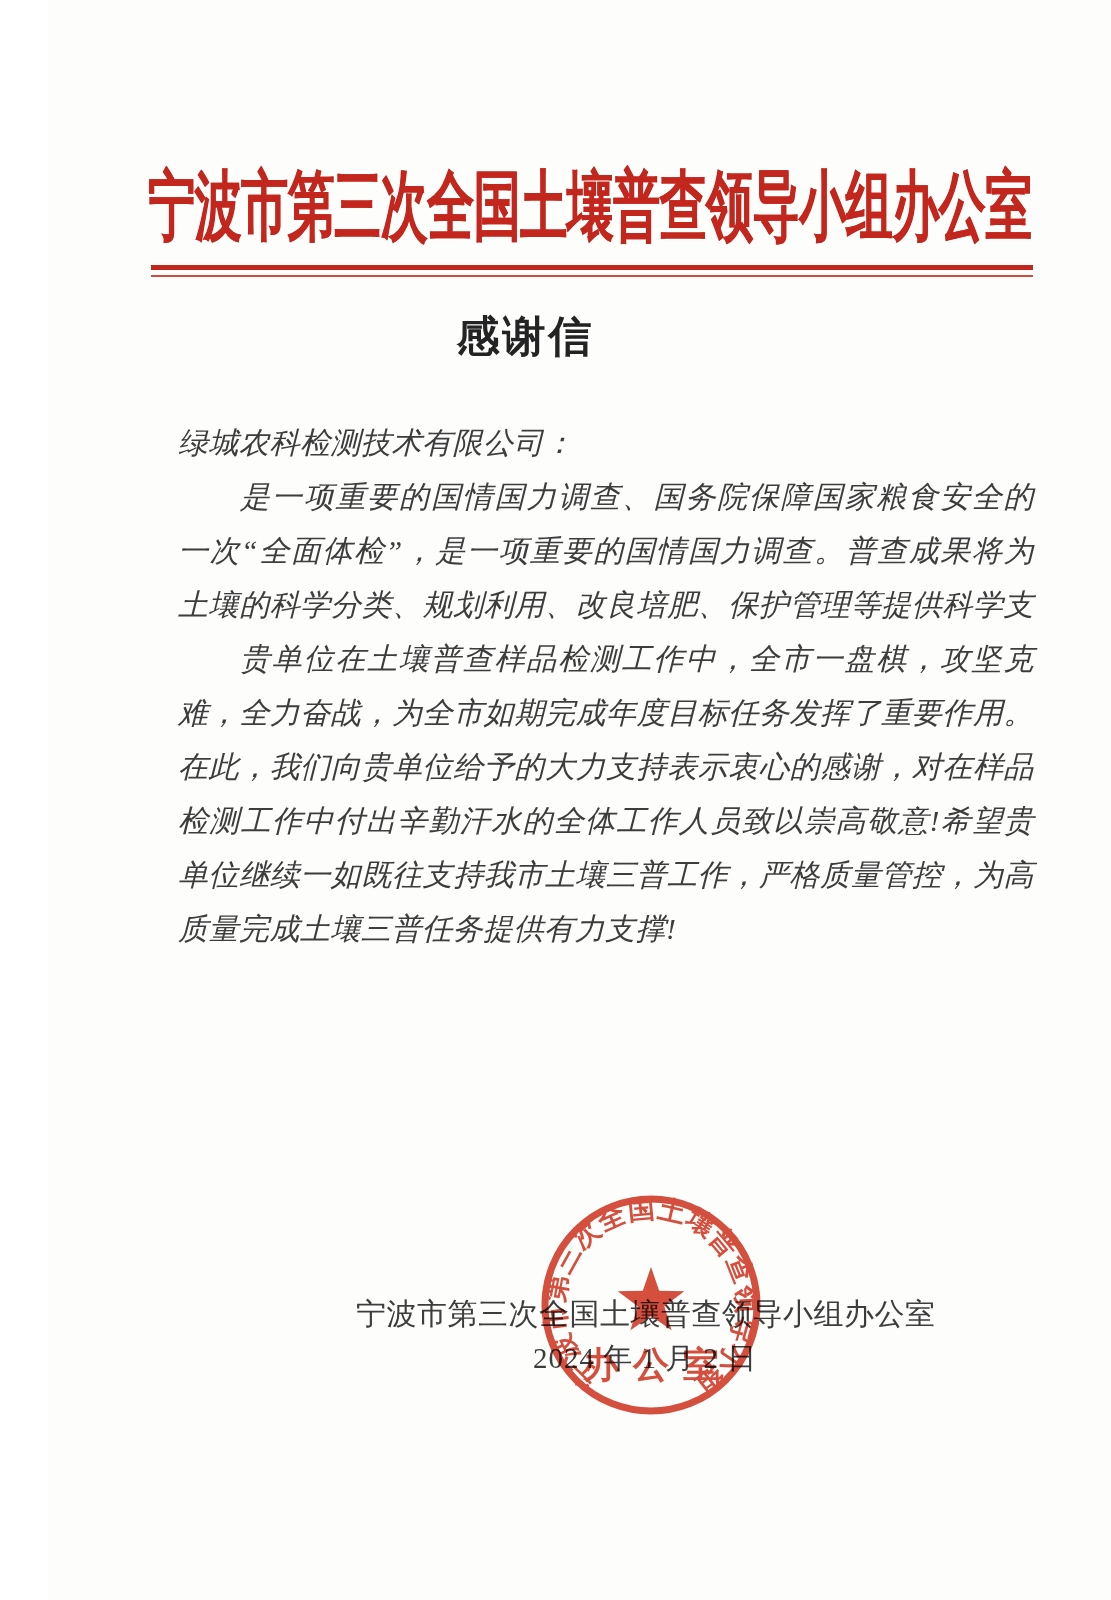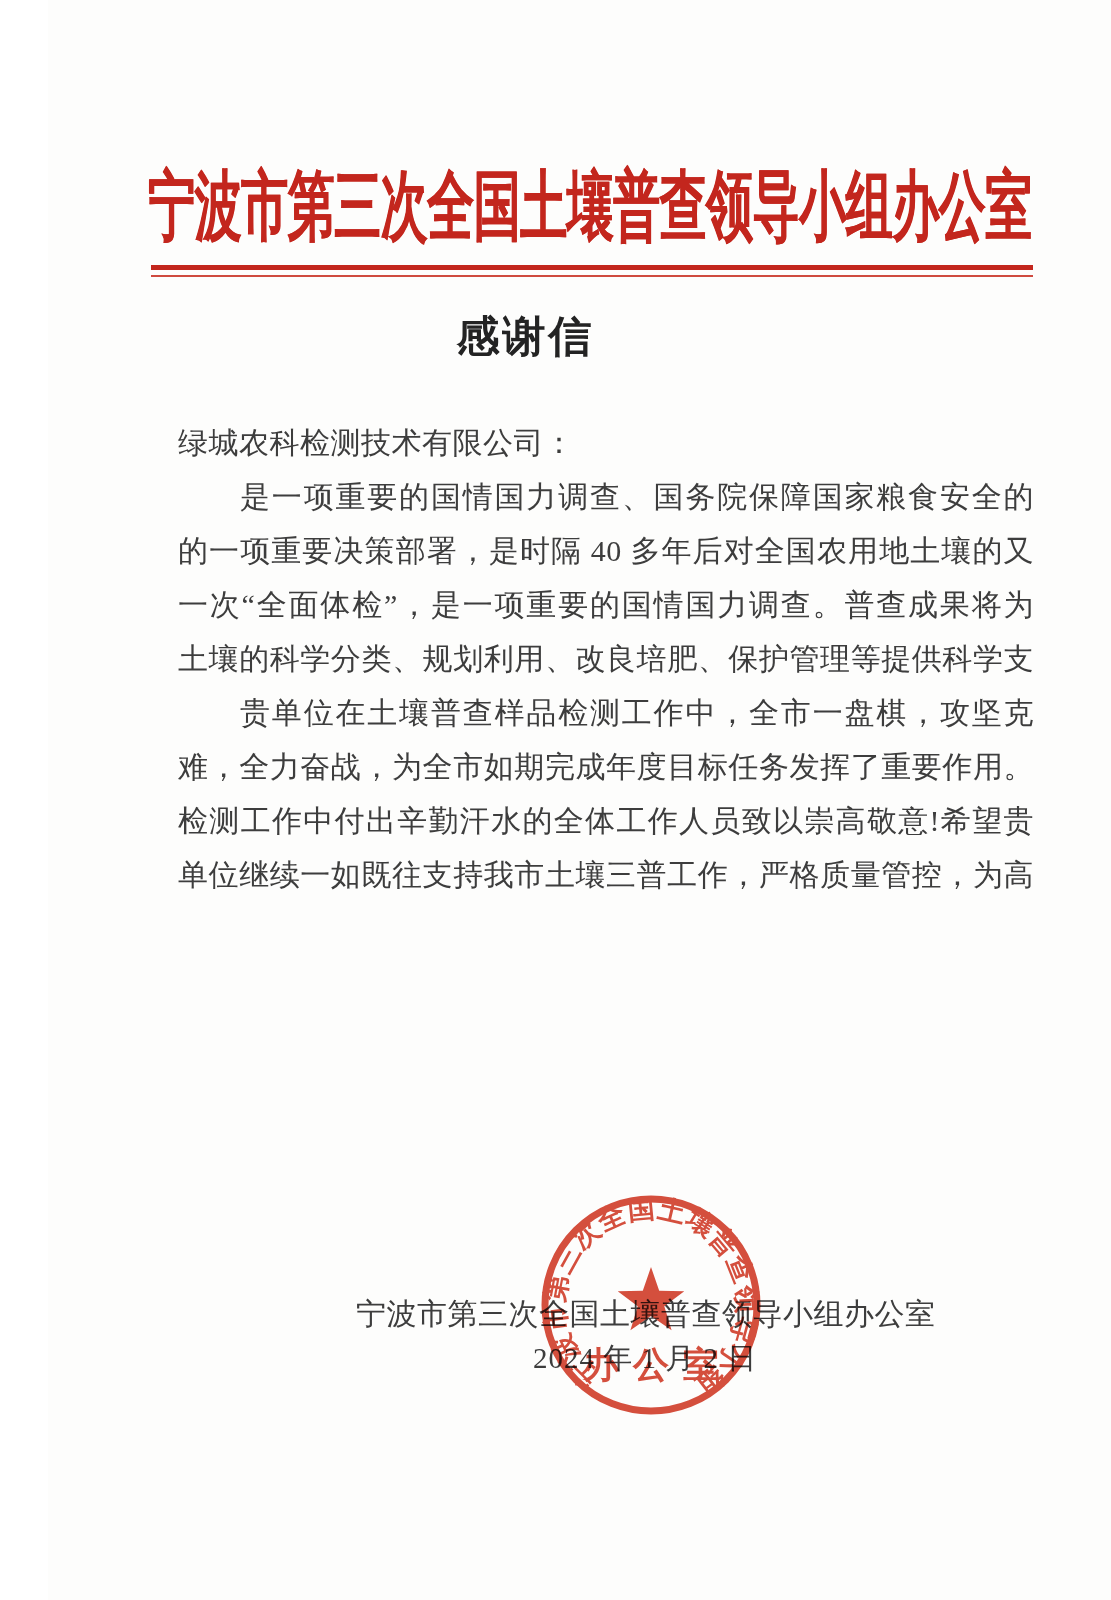--- a/index.html
+++ b/index.html
@@ -46,20 +46,21 @@
     text-align:center;
     font-size:43px;font-weight:bold;letter-spacing:3px;
     color:#232323;
   }
   
   .body-block{
     position:absolute;left:130px;top:416px;width:856px;
     font-size:30px;
     color:var(--ink);
     letter-spacing:0.5px;
+    font-style:italic;
   }
   .bodyline{
     height:54px;line-height:54px;
     white-space:normal;
     overflow:visible;
   }
   .bodyline.just{
     text-align:justify;
     text-align-last:justify;
     text-justify:inter-ideograph;
@@ -101,27 +102,28 @@
   </div>
   <div class="rule-thick"></div>
   <div class="rule-thin"></div>
 
   <div class="letter-title">感谢信</div>
 
   <div class="body-block">
     <div class="bodyline">绿城农科检测技术有限公司：</div>
 
   <div class="bodyline just ind">是一项重要的国情国力调查、国务院保障国家粮食安全的</div>
-      <div class="bodyline just">的一项重要决策部署，是时隔 40 多年后对全国农用地土壤的又</div>
       <div class="bodyline just">一次“全面体检”，是一项重要的国情国力调查。普查成果将为</div>
       <div class="bodyline just">土壤的科学分类、规划利用、改良培肥、保护管理等提供科学支</div>
       <div class="bodyline just ind">贵单位在土壤普查样品检测工作中，全市一盘棋，攻坚克</div>
       <div class="bodyline just">难，全力奋战，为全市如期完成年度目标任务发挥了重要作用。</div>
+      <div class="bodyline just">在此，我们向贵单位给予的大力支持表示衷心的感谢，对在样品</div>
       <div class="bodyline just">检测工作中付出辛勤汗水的全体工作人员致以崇高敬意!希望贵</div>
       <div class="bodyline just">单位继续一如既往支持我市土壤三普工作，严格质量管控，为高</div>
+      <div class="bodyline">质量完成土壤三普任务提供有力支撑!</div>
     </div>
 
   <div class="sig-org">宁波市第三次全国土壤普查领导小组办公室</div>
   <div class="sig-date">2024 年 1 月 2 日</div>
 
   <div class="seal">
     <svg viewBox="-114 -114 228 228" xmlns="http://www.w3.org/2000/svg">
       <circle class="ring" cx="0" cy="0" r="106"></circle>
       <defs>
         <path id="sealTextArc" d="M -51.1 70.4 A 87 87 0 1 1 51.1 70.4" fill="none"></path>

